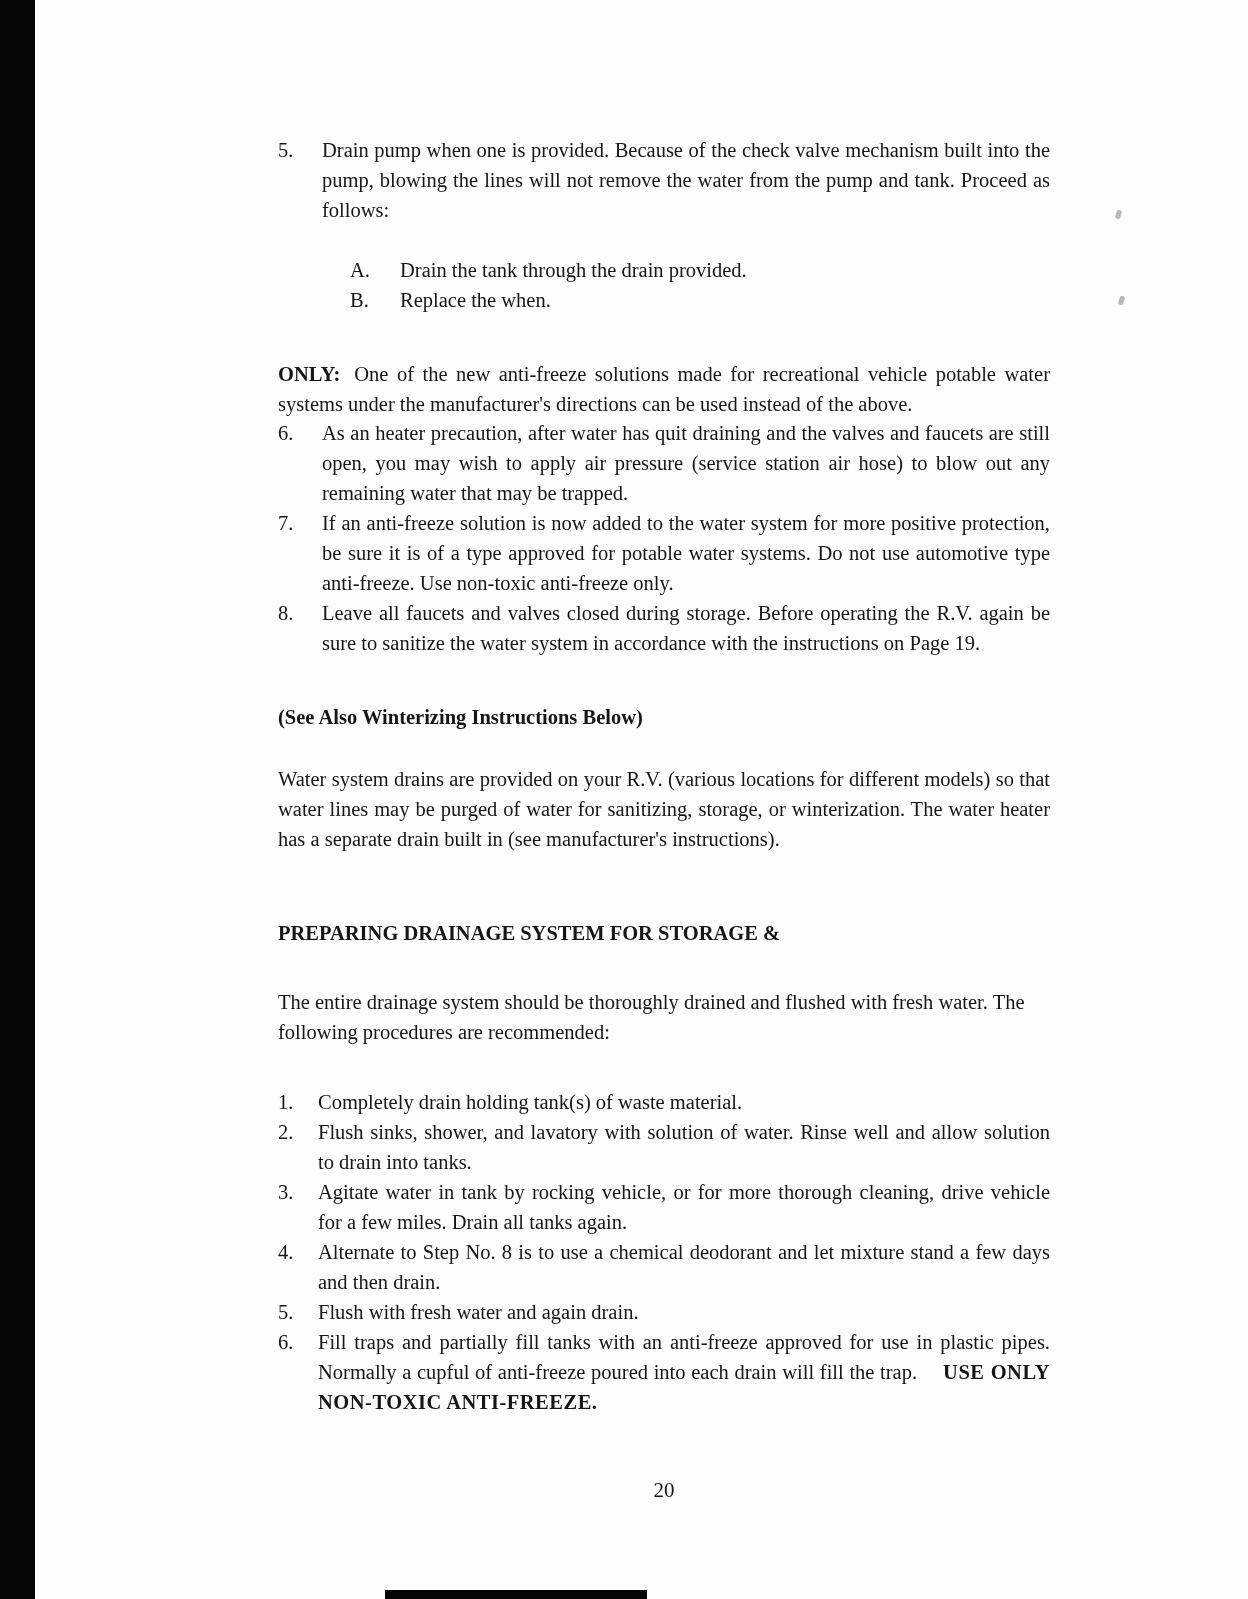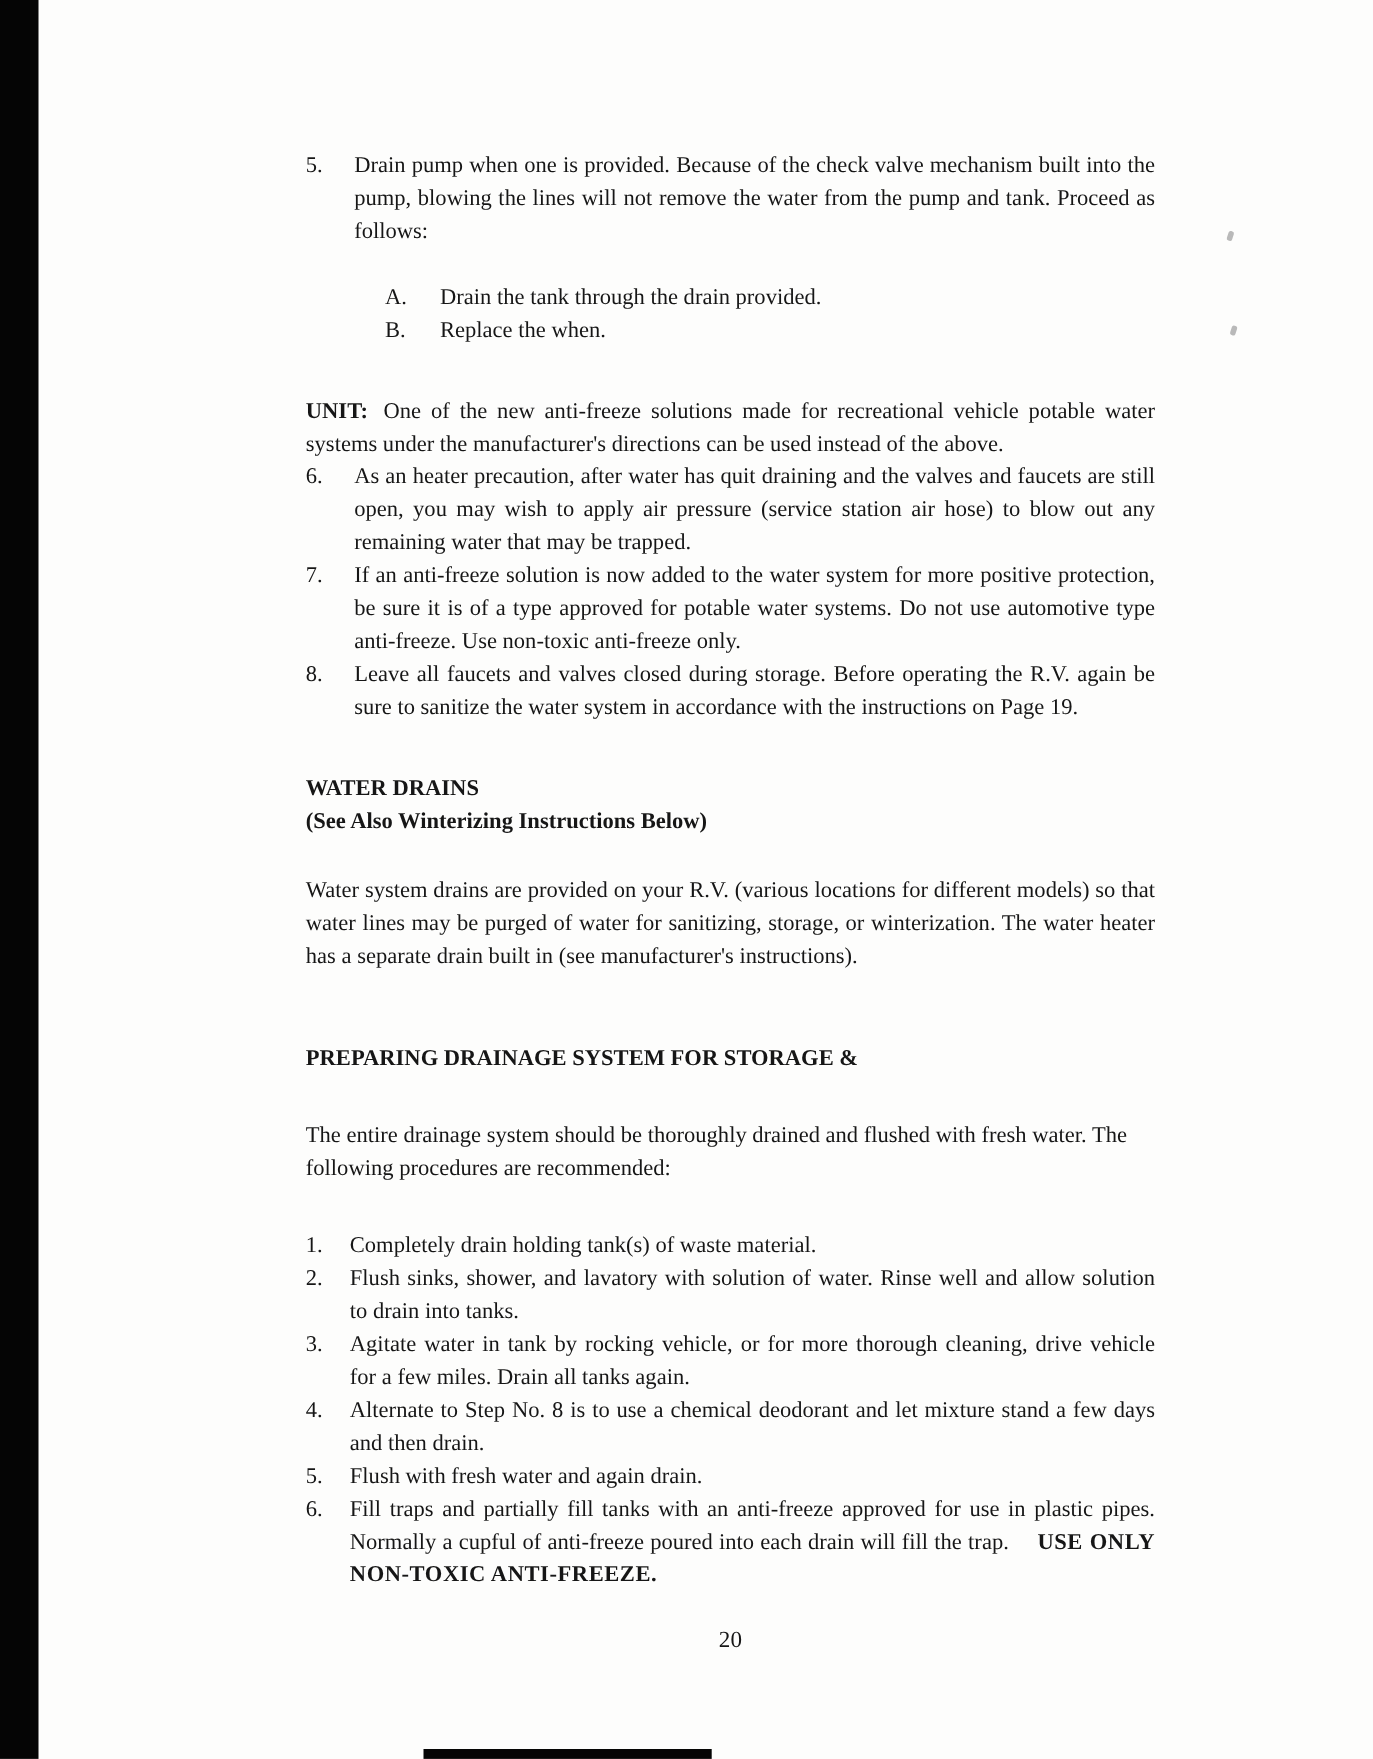--- a/index.html
+++ b/index.html
@@ -92,38 +92,37 @@
         <span class="num">A.</span>
         <div class="txt">Drain the tank through the drain provided.</div>
       </div>
       <div class="li">
         <span class="num">B.</span>
         <div class="txt">Replace the when.</div>
       </div>
     </div>
 
     <p class="para note just">
-      <b>UNIT:</b><span>One of the new anti-freeze solutions made for recreational vehicle potable water systems under the manufacturer's directions can be used instead of the above.</span>
+      <b>ONLY:</b><span>One of the new anti-freeze solutions made for recreational vehicle potable water systems under the manufacturer's directions can be used instead of the above.</span>
     </p>
 
     <div class="li just">
       <span class="num">6.</span>
       <div class="txt">As an heater precaution, after water has quit draining and the valves and faucets are still open, you may wish to apply air pressure (service station air hose) to blow out any remaining water that may be trapped.</div>
     </div>
     <div class="li just">
       <span class="num">7.</span>
       <div class="txt">If an anti-freeze solution is now added to the water system for more positive protection, be sure it is of a type approved for potable water systems.  Do not use automotive type anti-freeze.  Use non-toxic anti-freeze only.</div>
     </div>
     <div class="li just">
       <span class="num">8.</span>
       <div class="txt">Leave all faucets and valves closed during storage.  Before operating the R.V. again be sure to sanitize the water system in accordance with the instructions on Page 19.</div>
     </div>
 
     <div class="sect-waterdrains">
-      <p class="heading">WATER DRAINS</p>
       <p class="heading">(See Also Winterizing Instructions Below)</p>
       <p class="para wd-para just">Water system drains are provided on your R.V. (various locations for different models) so that water lines may be purged of water for sanitizing, storage, or winterization.  The water heater has a separate drain built in (see manufacturer's instructions).</p>
     </div>
 
     <div class="sect-preparing">
       <p class="heading">PREPARING DRAINAGE SYSTEM FOR STORAGE &amp;</p>
       <p class="para prep-intro">The entire drainage system should be thoroughly drained and flushed with fresh water.  The following procedures are recommended:</p>
 
       <div class="steps">
         <div class="li">

